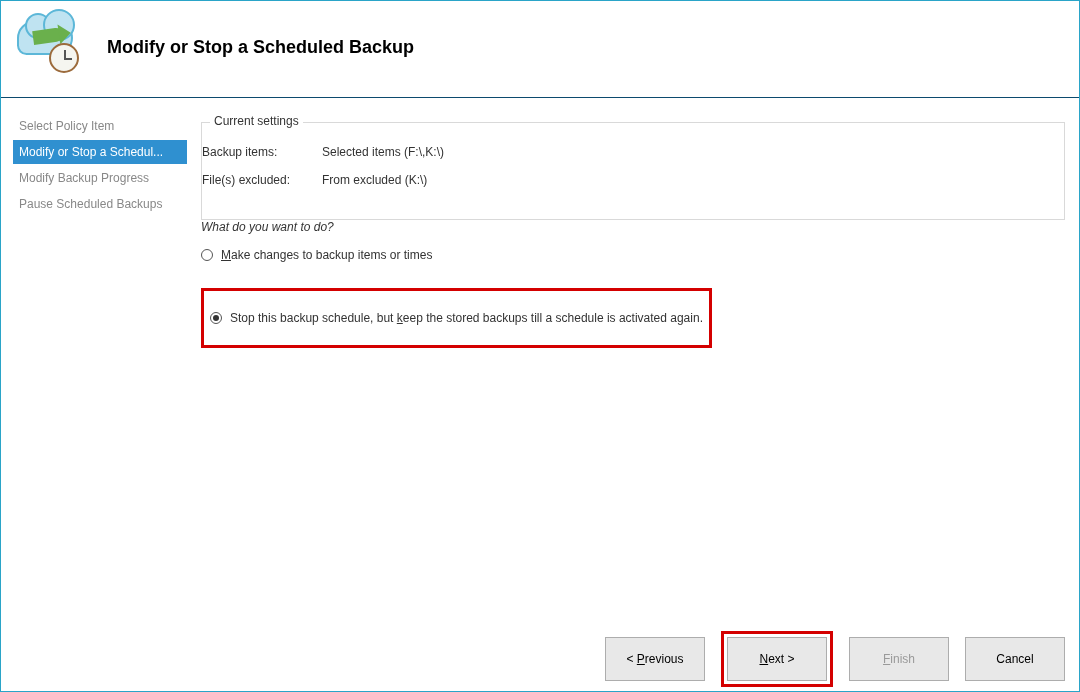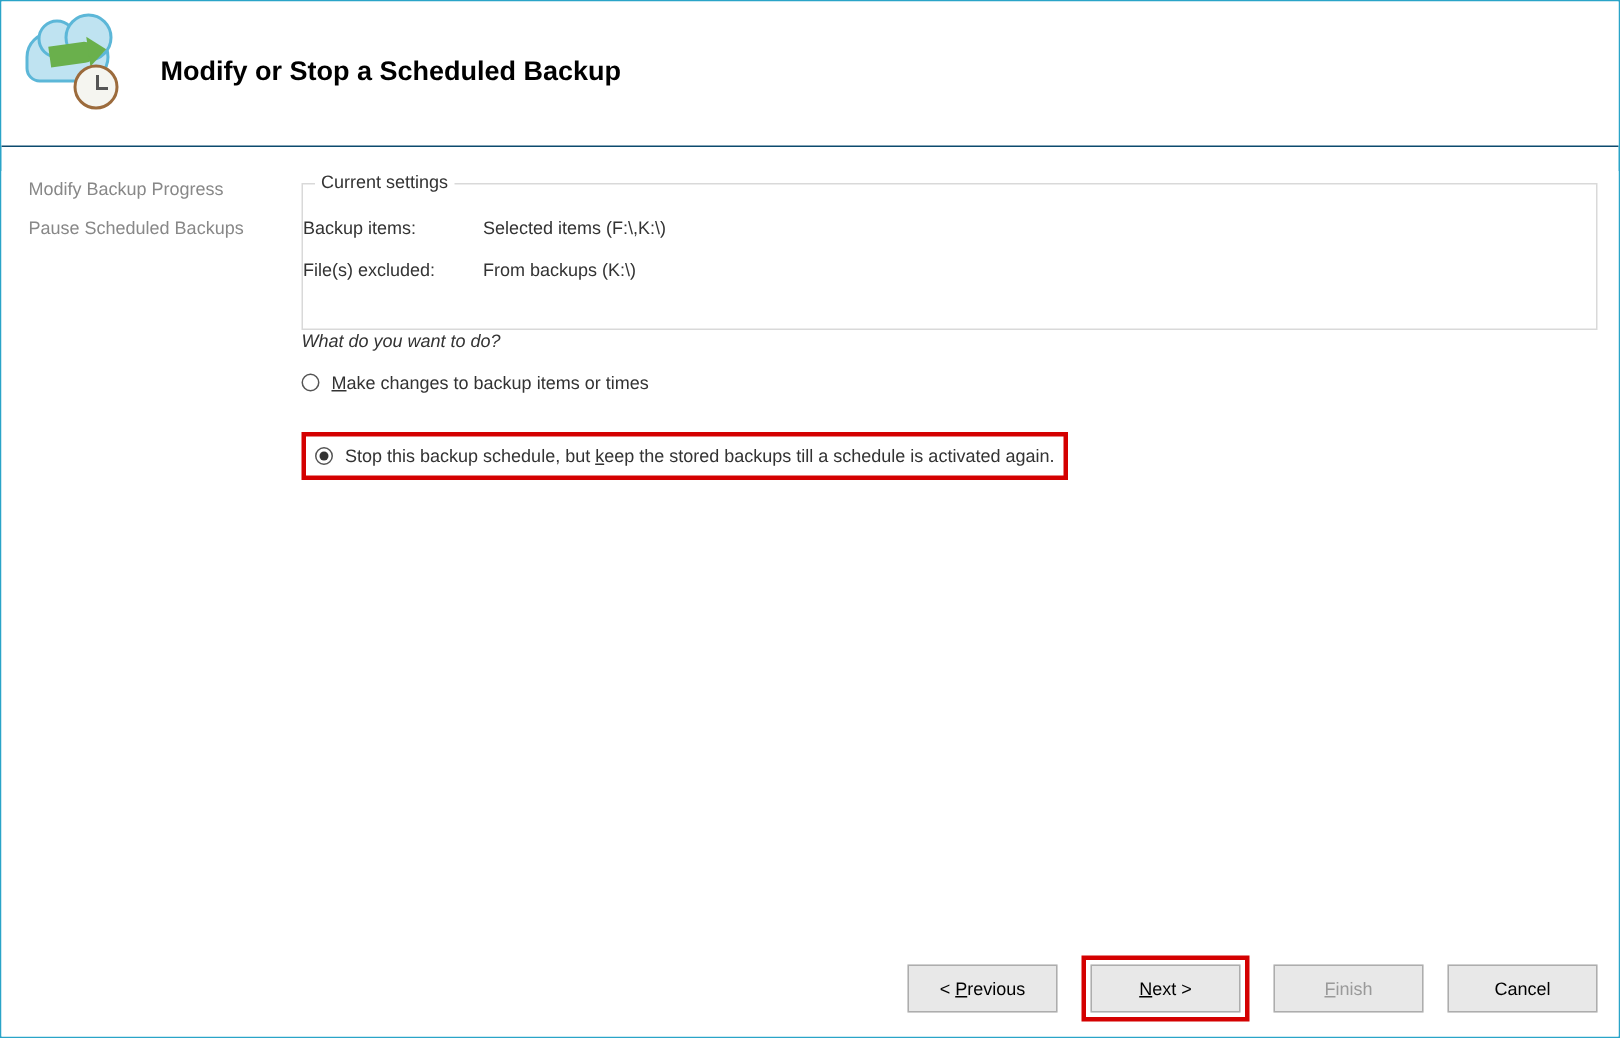--- a/index.html
+++ b/index.html
@@ -222,41 +222,41 @@
   .radio-dot.checked::after{
     content:"";
     position:absolute;
     left:2px; top:2px;
     width:6px; height:6px;
     background:#333;
     border-radius:50%;
   }
   .highlight-box {
     border: 3px solid #d40000;
-    padding: 6px 6px;
+    padding: 20px 6px;
     margin-top: 26px;
     width: fit-content;
     min-width: 490px;
   }
   .highlight-box .radio-row{ margin-top:0; }
   .ul-letter { text-decoration: underline; }
   .footer {
     position: absolute;
     left: 200px;
     right: 14px;
     bottom: 10px;
     height: 44px;
     display: flex;
     justify-content: flex-end;
     align-items: center;
     gap: 16px;
   }
   .btn {
     width: 100px;
-    height: 32px;
+    height: 44px;
     border: 1px solid #adadad;
     background: #e8e8e8;
     font-size: 12px;
     color: #000;
     display: flex;
     align-items: center;
     justify-content: center;
     cursor: pointer;
   }
   .btn.disabled {
@@ -288,35 +288,37 @@
       <div class="header-cloud"></div>
       <div class="header-arrow"></div>
       <div class="header-clock"></div>
     </div>
     <div class="header-title">Modify or Stop a Scheduled Backup</div>
   </div>
 
   <div class="body-area">
 
     <div class="sidebar">
+      <div class="side-item inactive">Select Policy Item</div>
+      <div class="side-item selected">Modify or Stop a Schedul...</div>
       <div class="side-item inactive">Modify Backup Progress</div>
       <div class="side-item inactive">Pause Scheduled Backups</div>
     </div>
 
     <div class="content">
 
       <div class="groupbox">
         <div class="group-legend">Current settings</div>
         <div class="kv-row">
           <div class="kv-label">Backup items:</div>
           <div>Selected items (F:\,K:\)</div>
         </div>
         <div class="kv-row">
           <div class="kv-label">File(s) excluded:</div>
-          <div>From backups (K:\)</div>
+          <div>From excluded (K:\)</div>
         </div>
       </div>
 
       <div class="prompt">What do you want to do?</div>
 
       <div class="radio-row">
         <span class="radio-dot"></span>
         <span>
           <span></span><span class="ul-letter">M</span><span>ake changes to backup items or times</span>
         </span>

